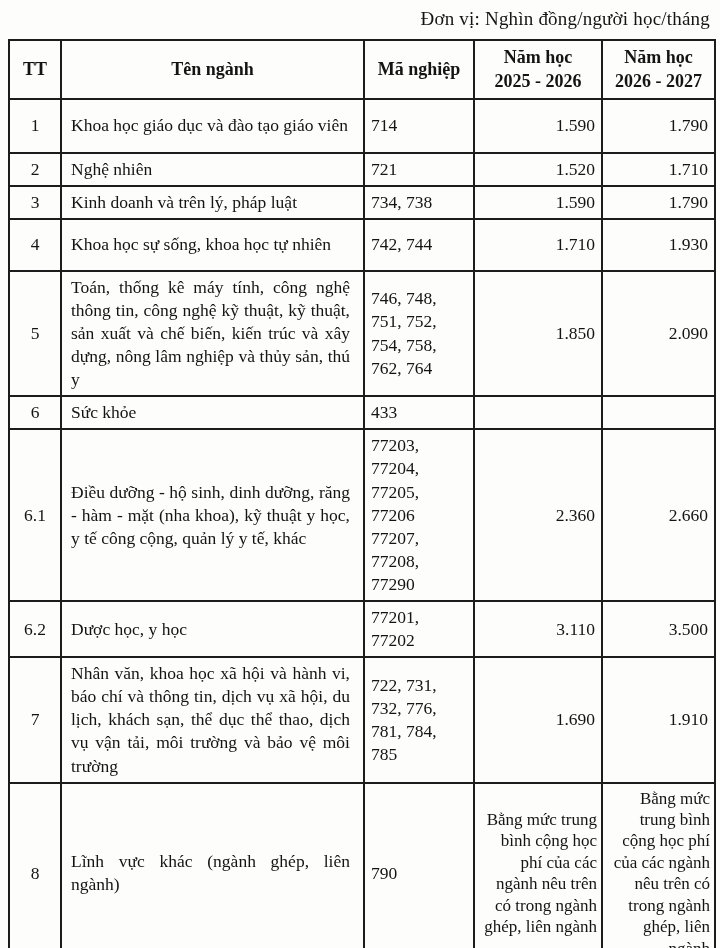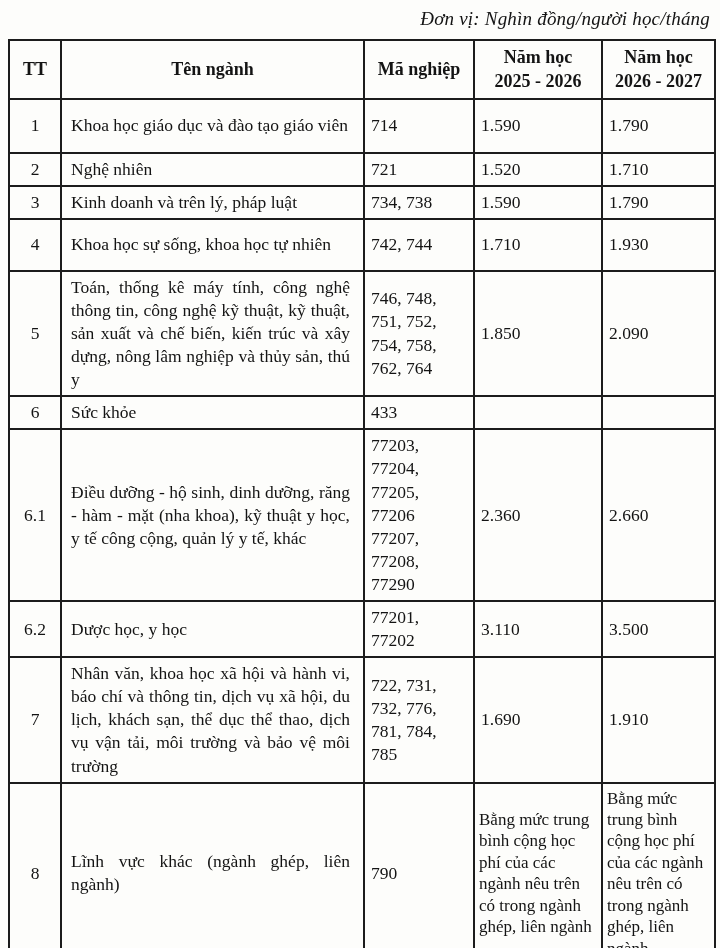--- a/index.html
+++ b/index.html
@@ -12,21 +12,20 @@
   body {
     height: 948px;
     overflow: hidden;
     position: relative;
   }
   .unit-line {
     padding: 8px 10px 0 16px;
     text-align: right;
     font-size: 19px;
     letter-spacing: 0.2px;
-    font-style: italic;
   }
   table.fee-table {
     border-collapse: collapse;
     margin: 9px 6px 0 8px;
     width: 706px;
     table-layout: fixed;
   }
   table.fee-table, table.fee-table th, table.fee-table td {
     border: 2px solid #1c1c1c;
   }
@@ -46,21 +45,21 @@
   td.tt-cell { text-align: center; }
   td.name-cell {
     text-align: justify;
     text-justify: inter-word;
     padding-left: 9px;
     padding-right: 13px;
   }
   td.code-cell {
     white-space: pre-line;
   }
-  td.fee-cell { text-align: left; }
+  td.fee-cell { text-align: right; }
   td.fee-note {
     font-size: 17px;
     line-height: 1.26;
     padding: 4px 4px;
   }
   tr.h-header { height: 56px; }
   tr.h-r0 { height: 54px; }
   tr.h-r1 { height: 33px; }
   tr.h-r2 { height: 33px; }
   tr.h-r3 { height: 52px; }

